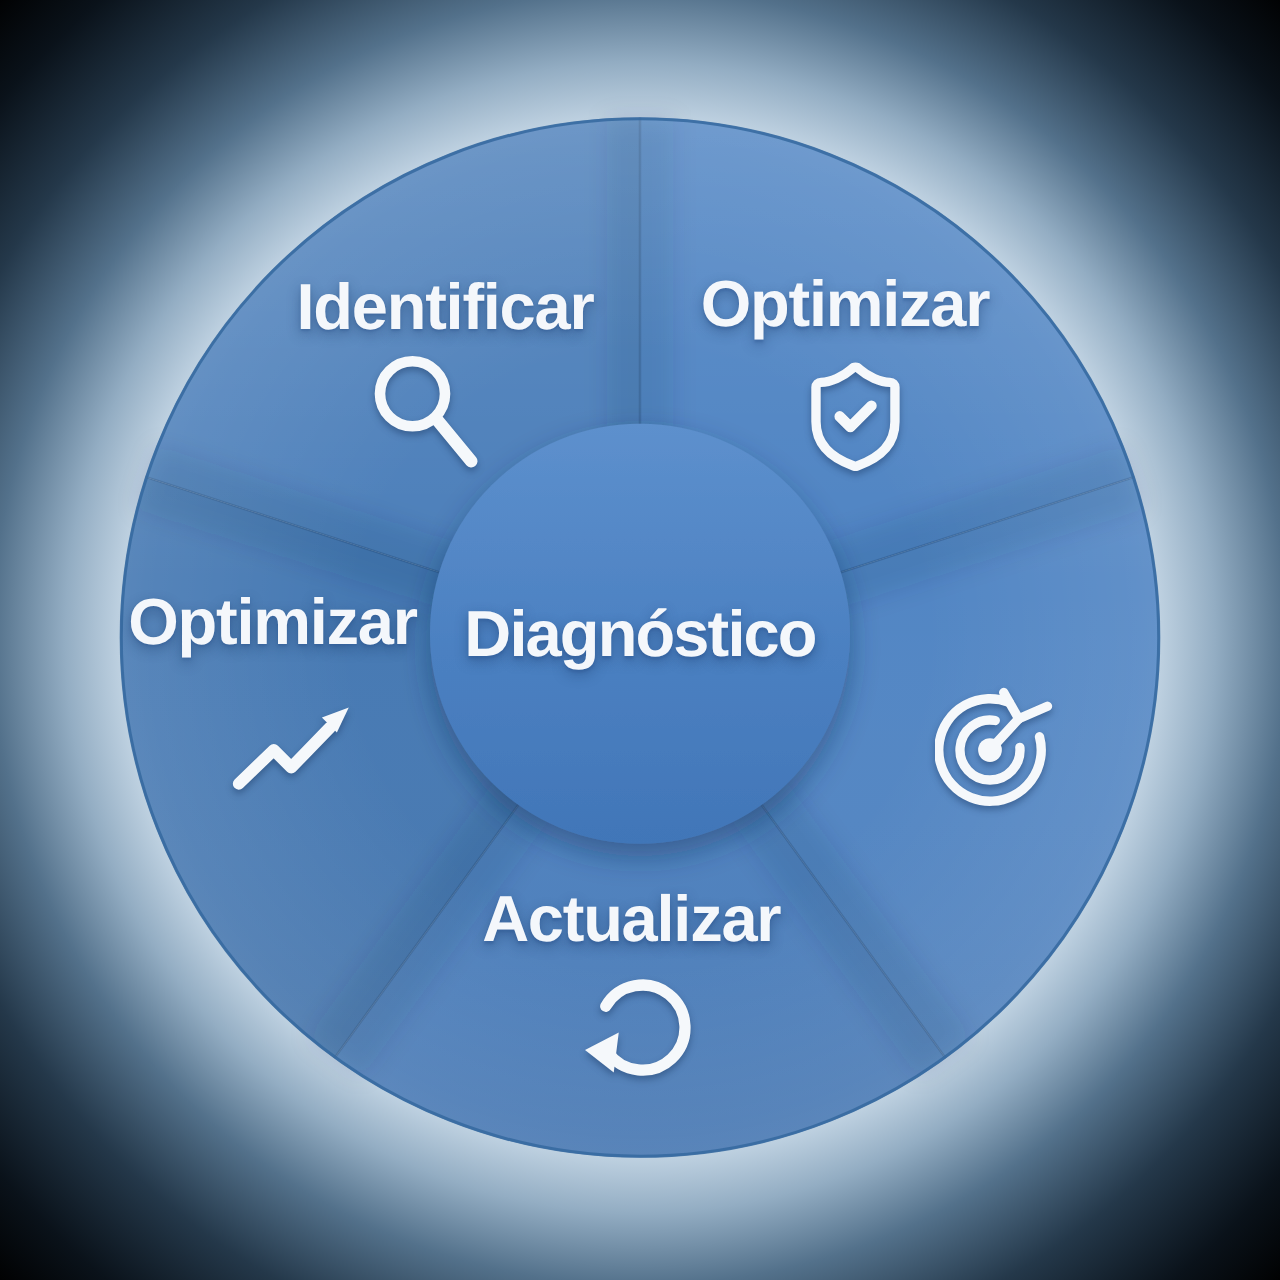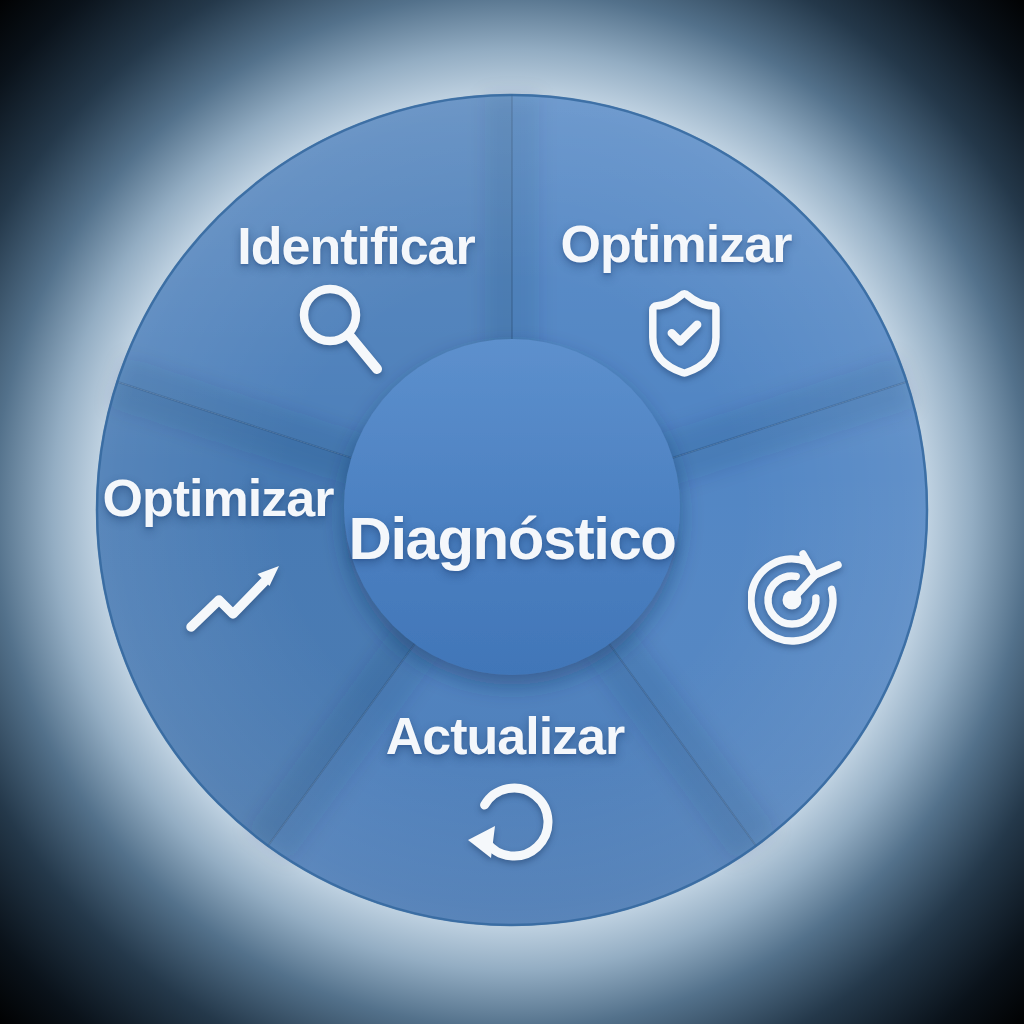--- a/index.html
+++ b/index.html
@@ -12,21 +12,21 @@
     background:radial-gradient(730px circle at 512px 510px,
       #bdd0e0 0px, #bdd0e0 417px, #93adc3 460px, #53718b 518px,
       #24384a 590px, #0a121a 668px, #000 730px);
   }
   .wheel{position:absolute;left:0;top:0;width:1024px;height:1024px;}
   .seg-label{
     position:absolute;transform:translate(-50%,-50%);
     color:#f4f7fb;font-weight:700;font-size:52px;letter-spacing:-1px;white-space:nowrap;
     text-shadow:0 2px 2px rgba(40,80,140,.35), 0 4px 10px rgba(20,50,95,.40);
   }
-  .center-label{font-size:60px;letter-spacing:-1.5px;margin-top:30px;}
+  .center-label{font-size:52px;letter-spacing:-1.5px;}
   .icon{position:absolute;filter:drop-shadow(0 3px 3px rgba(23,52,94,.45));}
   .icon svg{display:block;width:100%;height:100%;}
   .stroked{fill:none;stroke:#f5f8fb;stroke-linecap:round;stroke-linejoin:round;}
 </style>
 </head>
 <body>
 
 <div class="stage">
 
   <div class="glow"></div>

